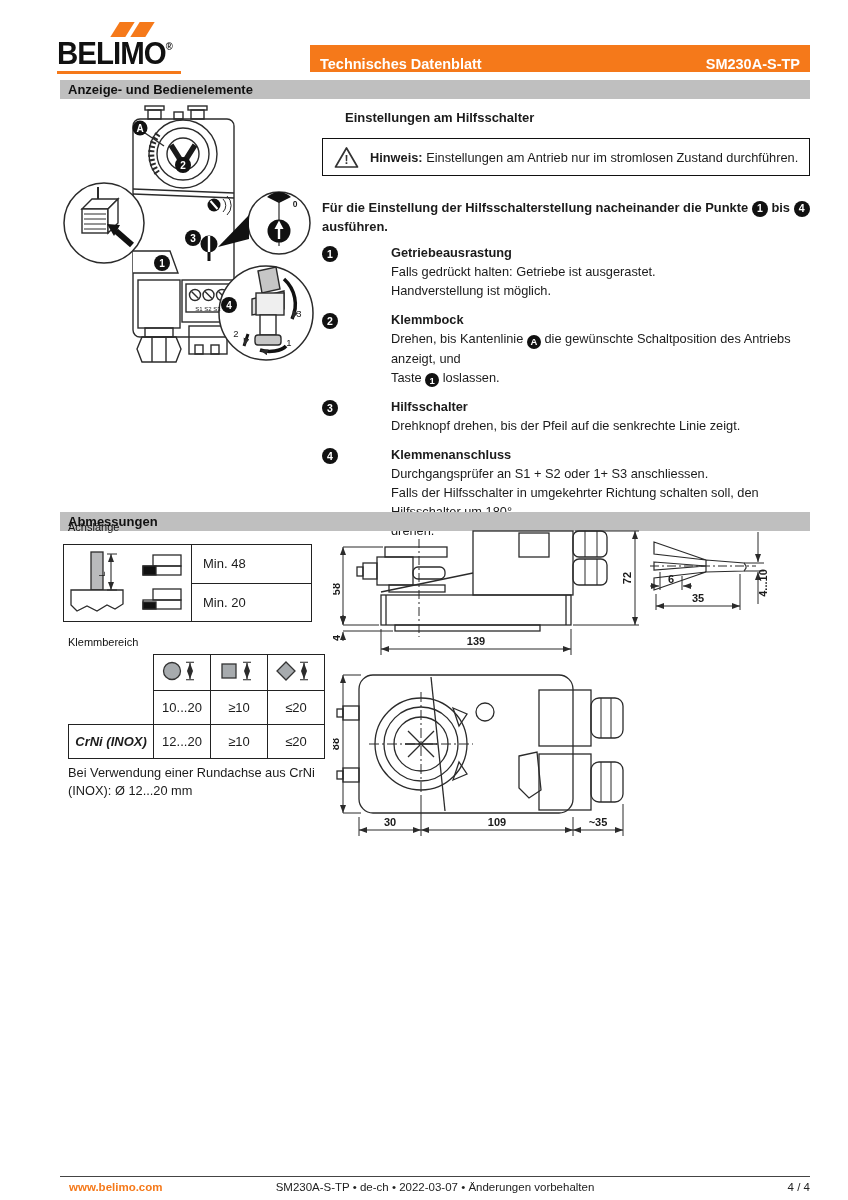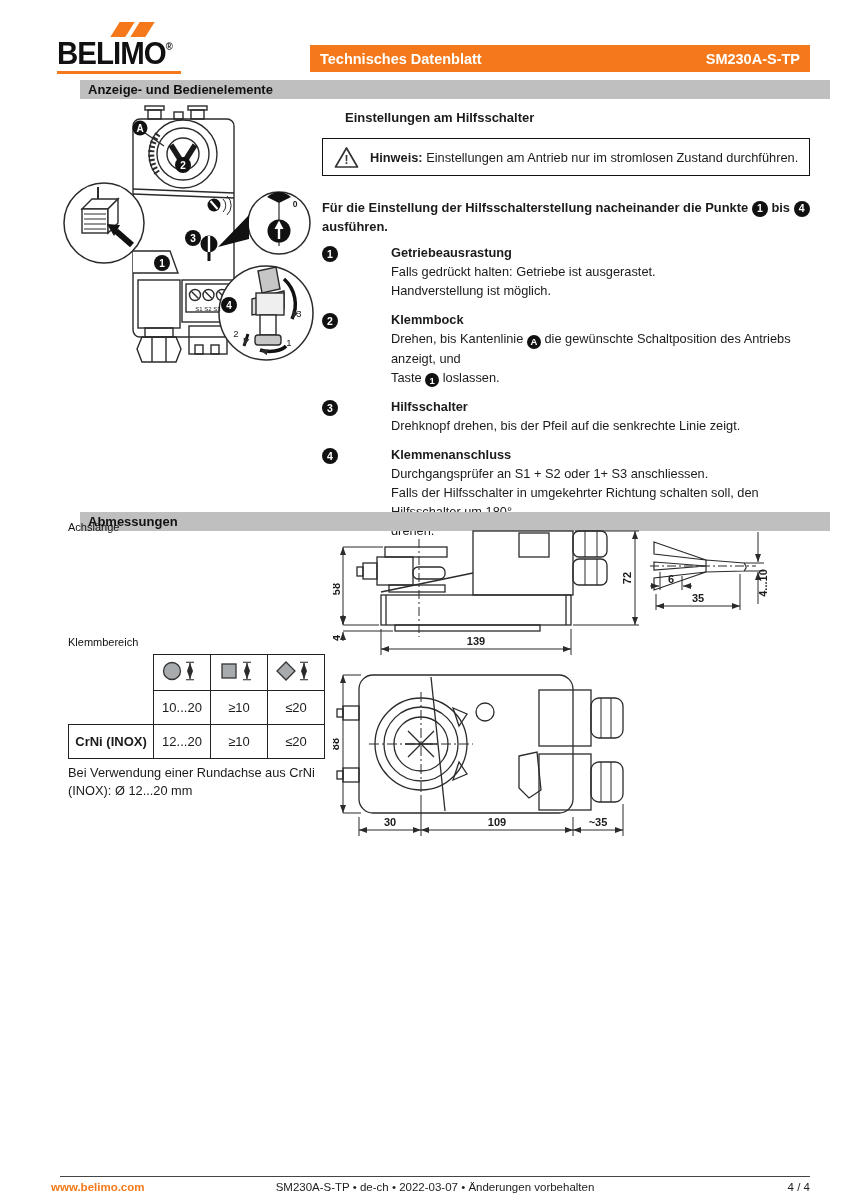--- a/index.html
+++ b/index.html
@@ -7,24 +7,24 @@
         font-family:"Liberation Sans",sans-serif;color:#1b1b1b;}
   
   .logo{position:absolute;left:57px;top:22px;width:130px;}
   .logo-slash{position:absolute;top:0;width:15px;height:15px;background:var(--orange);transform:skewX(-32deg);}
   .logo-text{display:block;margin-top:16px;font-size:31px;font-weight:bold;color:#111;
              letter-spacing:-1px;line-height:1;transform:scaleX(.95);transform-origin:left;}
   .logo-reg{font-size:10px;font-weight:bold;vertical-align:14px;letter-spacing:0;}
   .logo-underline{margin-top:2px;width:124px;height:3px;background:var(--orange);}
   
   .orange-bar{position:absolute;left:310px;top:45px;width:500px;height:27px;background:var(--orange);
-              color:#fff;font-size:14.5px;font-weight:bold;display:flex;align-items:center;
+              color:#fff;font-size:14.5px;font-weight:bold;display:flex;align-items:flex-end;
               justify-content:space-between;padding:0 10px;box-sizing:border-box;}
   .section-bar{position:absolute;left:60px;width:750px;height:19px;background:#bfbfbf;
-               font-size:13px;font-weight:bold;color:#111;line-height:19px;padding-left:8px;box-sizing:border-box;margin-left:20px;}
+               font-size:13px;font-weight:bold;color:#111;line-height:19px;padding-left:8px;box-sizing:border-box;}
   .subhead{position:absolute;font-size:11px;font-weight:normal;color:#111;}
   
   .r-heading{position:absolute;left:322px;top:110px;font-size:13px;font-weight:bold;padding-left:23px;}
   .hinweis-box{position:absolute;left:322px;top:138px;width:488px;height:38px;border:1.6px solid #111;
                box-sizing:border-box;display:flex;align-items:center;gap:11px;padding-left:11px;}
   .hinweis-text{font-size:12.8px;}
   .intro{position:absolute;left:322px;top:198px;width:495px;font-size:12.9px;font-weight:bold;line-height:19px;}
   .steps{position:absolute;left:322px;top:243px;width:500px;}
   .step{display:flex;margin-bottom:10px;}
   .step-badge-col{width:25px;flex:none;padding-top:1px;}
@@ -39,29 +39,29 @@
               box-sizing:border-box;display:flex;}
   .achs-draw{width:128px;border-right:1.4px solid #222;box-sizing:border-box;display:flex;align-items:center;justify-content:center;}
   .achs-vals{flex:1;display:flex;flex-direction:column;}
   .achs-val{flex:1;display:flex;align-items:center;padding-left:11px;font-size:13px;}
   .achs-val + .achs-val{border-top:1.4px solid #222;}
   table.klemm{position:absolute;left:68px;top:654px;border-collapse:collapse;font-size:13px;}
   table.klemm td{border:1.4px solid #222;text-align:center;vertical-align:middle;}
   table.klemm td.blank{border:none;}
   table.klemm td.icon-cell{width:54px;height:33px;}
   table.klemm td.val{width:54px;height:31px;}
-  table.klemm td.rowlabel{width:76px;font-weight:bold;padding:0 4px;}
+  table.klemm td.rowlabel{width:76px;font-weight:bold;padding:0 4px;font-style:italic;}
   .note{position:absolute;left:68px;top:764px;font-size:12.8px;line-height:18px;}
   
   svg text{font-family:"Liberation Sans",sans-serif;}
   .dim{font-size:11px;font-weight:bold;fill:#1b1b1b;}
   .abs{position:absolute;}
   
   .footer-line{position:absolute;left:60px;top:1176px;width:750px;height:1.4px;background:#444;}
-  .footer-url{position:absolute;left:51px;top:1181px;font-size:11.5px;font-weight:bold;color:var(--orange);}
+  .footer-url{position:absolute;left:69px;top:1181px;font-size:11.5px;font-weight:bold;color:var(--orange);}
   .footer-center{position:absolute;left:60px;top:1181px;width:750px;text-align:center;font-size:11.5px;color:#222;}
   .footer-page{position:absolute;left:60px;top:1181px;width:750px;text-align:right;font-size:11.5px;color:#222;}
   :root{--orange:#F5791A;}
 </style>
 </head>
 <body>
 
 <div class="page">
 
   <svg width="0" height="0" style="position:absolute">
@@ -248,20 +248,43 @@
       </div>
     </div>
   </div>
 
   <div class="section-bar" style="top:512px;">
     <span>Abmessungen</span>
   </div>
 
   <div class="subhead" style="left:68px;top:521px;">Achslänge</div>
 
+  <div class="achs-table">
+    <div class="achs-draw">
+      <svg width="125" height="72" viewBox="0 0 125 72">
+        <g stroke="#2b2b2b" stroke-width="1.3" fill="none">
+          <rect x="26" y="5" width="12" height="38" fill="#b9babc"></rect>
+          <path d="M6,43 L58,43 L58,57 L50,62 L42,58 L32,64 L22,59 L12,64 L6,58 Z" fill="#fff"></path>
+          <path d="M46,7 V43" marker-start="url(#aS)" marker-end="url(#aE)" stroke-width="1.1"></path>
+          <path d="M42,7 H52 M42,43 H52" stroke-width="1"></path>
+          <rect x="88" y="8" width="28" height="11"></rect>
+          <rect x="78" y="19" width="38" height="9"></rect>
+          <rect x="78" y="19" width="13" height="9" fill="#111"></rect>
+          <rect x="88" y="42" width="28" height="11"></rect>
+          <rect x="78" y="53" width="38" height="9"></rect>
+          <rect x="78" y="55" width="13" height="7" fill="#111"></rect>
+        </g>
+        <text transform="rotate(-90 40 27)" x="40" y="27" text-anchor="middle" font-size="9" fill="#1b1b1b">L</text>
+      </svg>
+    </div>
+    <div class="achs-vals">
+      <div class="achs-val">Min. 48</div>
+      <div class="achs-val">Min. 20</div>
+    </div>
+  </div>
 
   <div class="subhead" style="left:68px;top:636px;">Klemmbereich</div>
 
   <table class="klemm">
     <tbody>
         <tr>
       <td class="blank"></td>
       <td class="icon-cell">
         <svg width="40" height="22" viewBox="0 0 40 22">
           <circle cx="10" cy="11" r="8.5" fill="#a7abae" stroke="#333" stroke-width="1.3"></circle>

